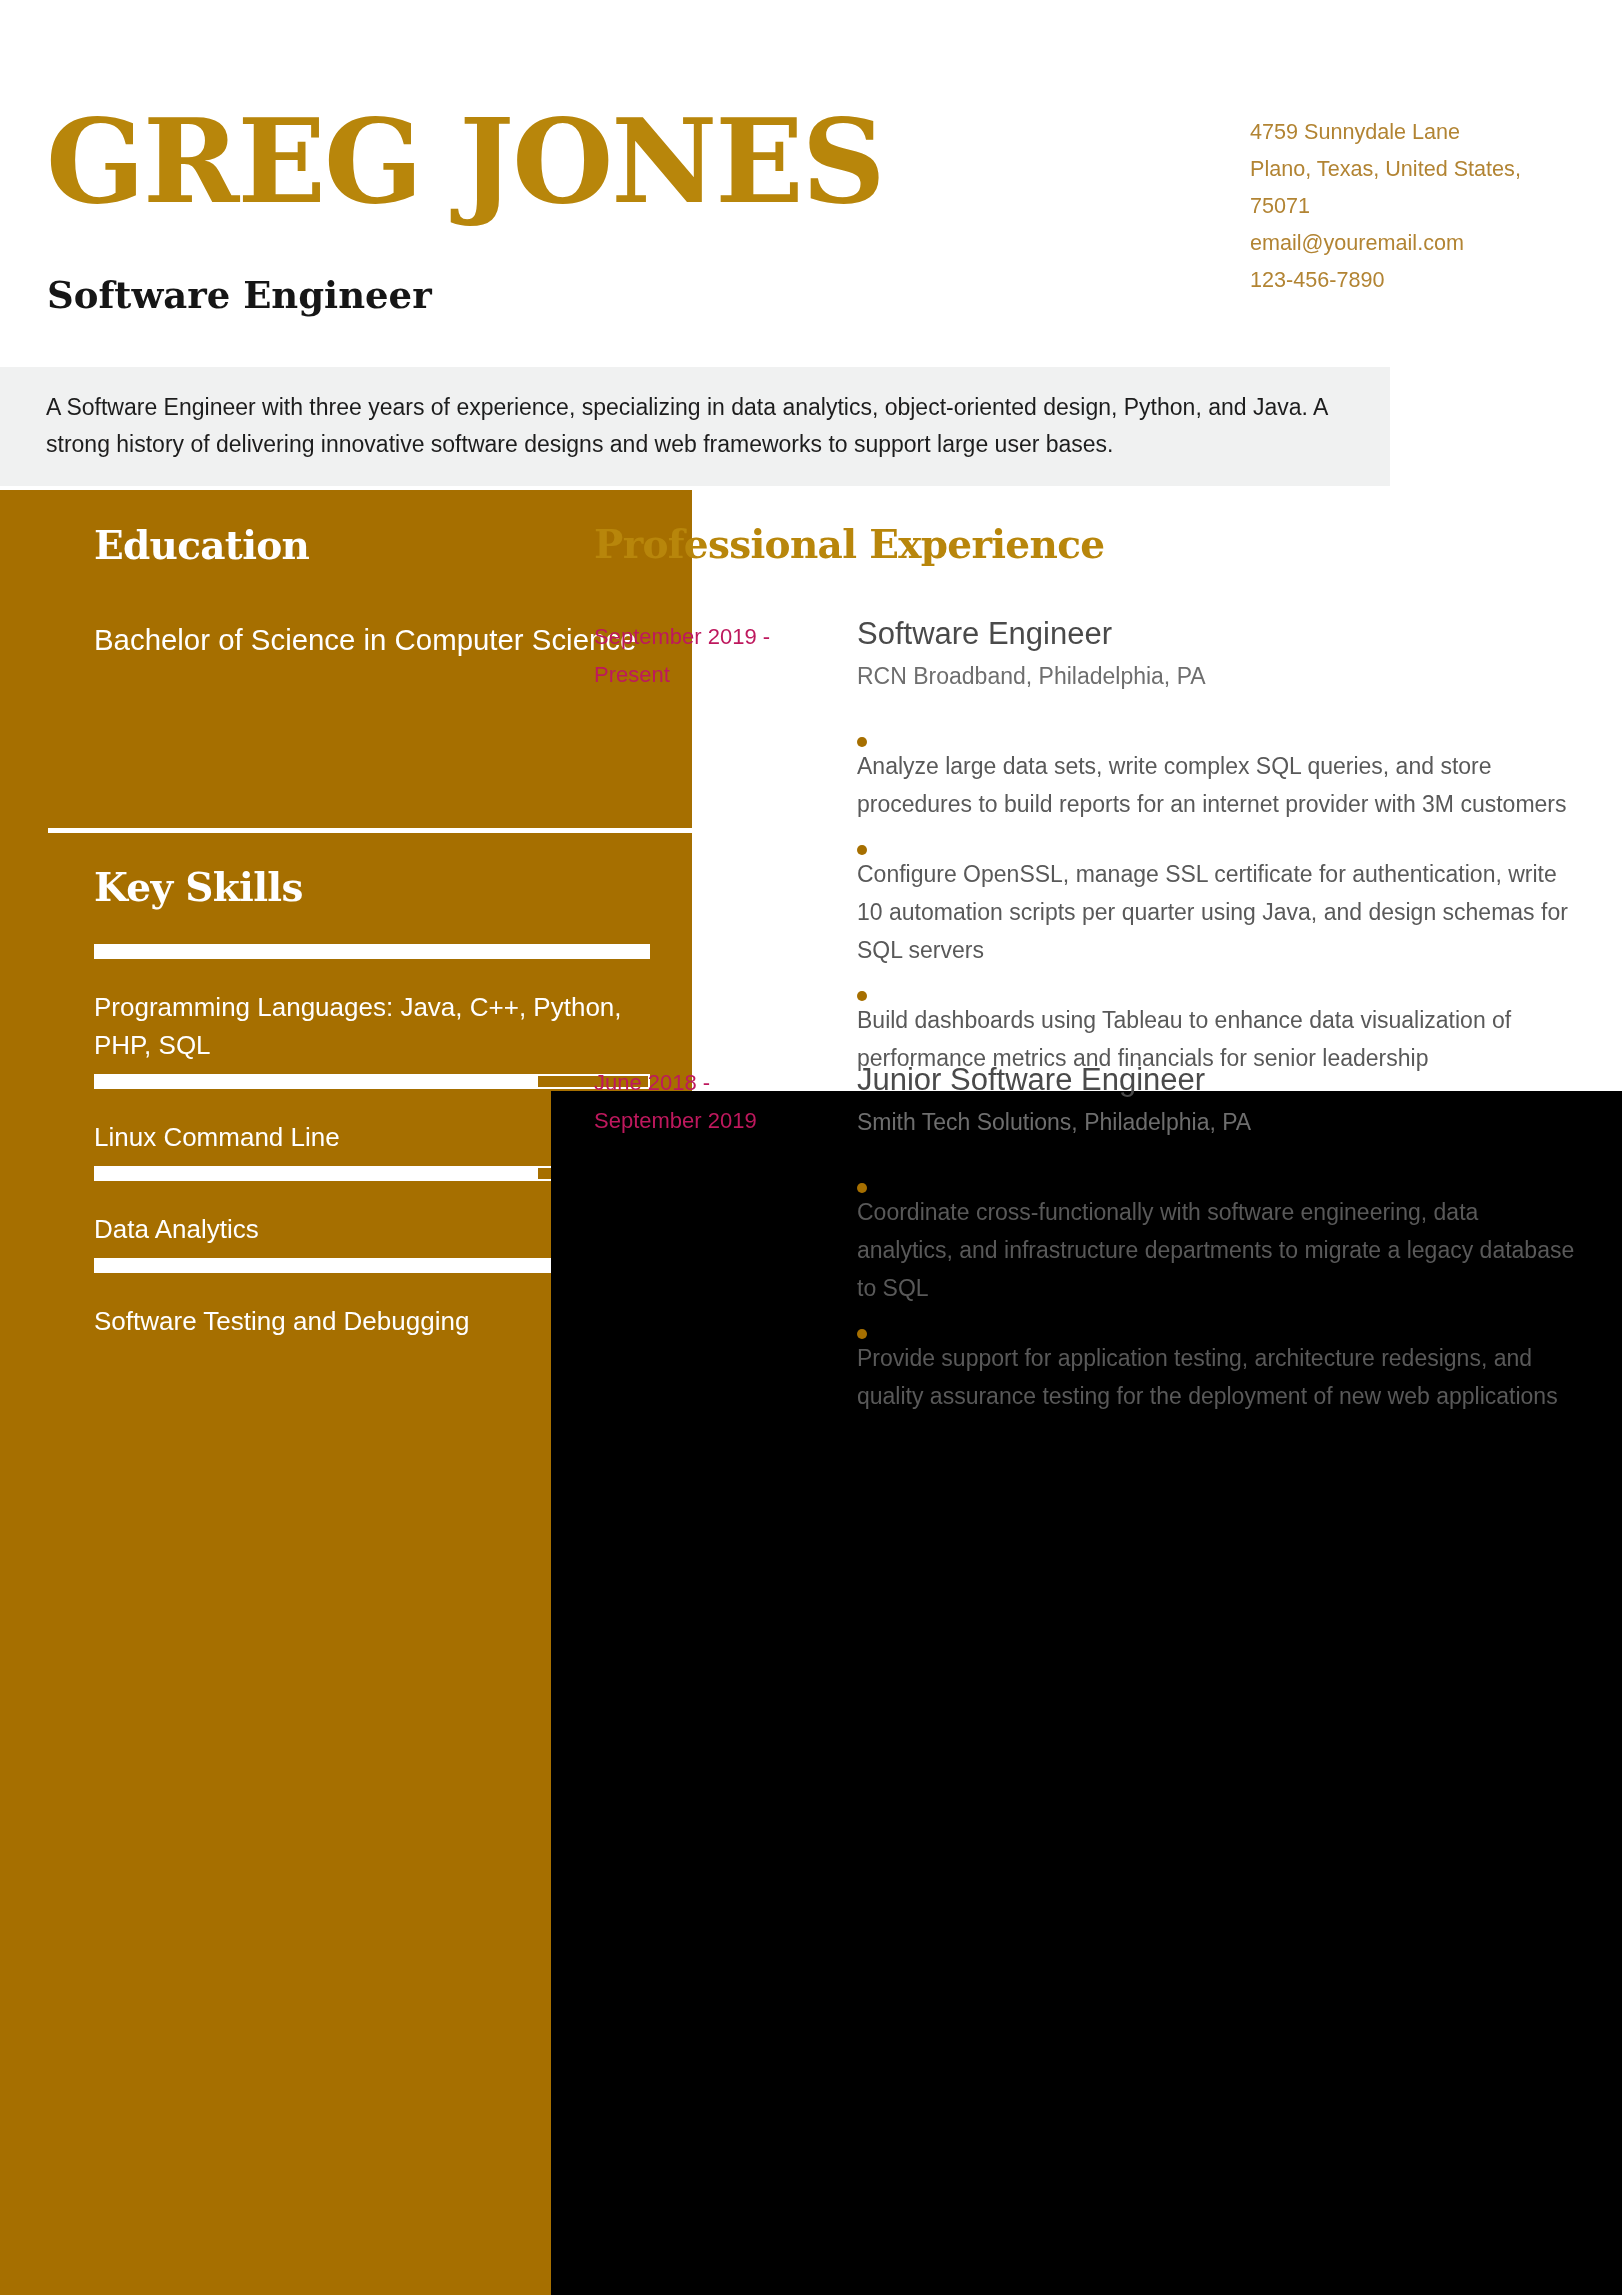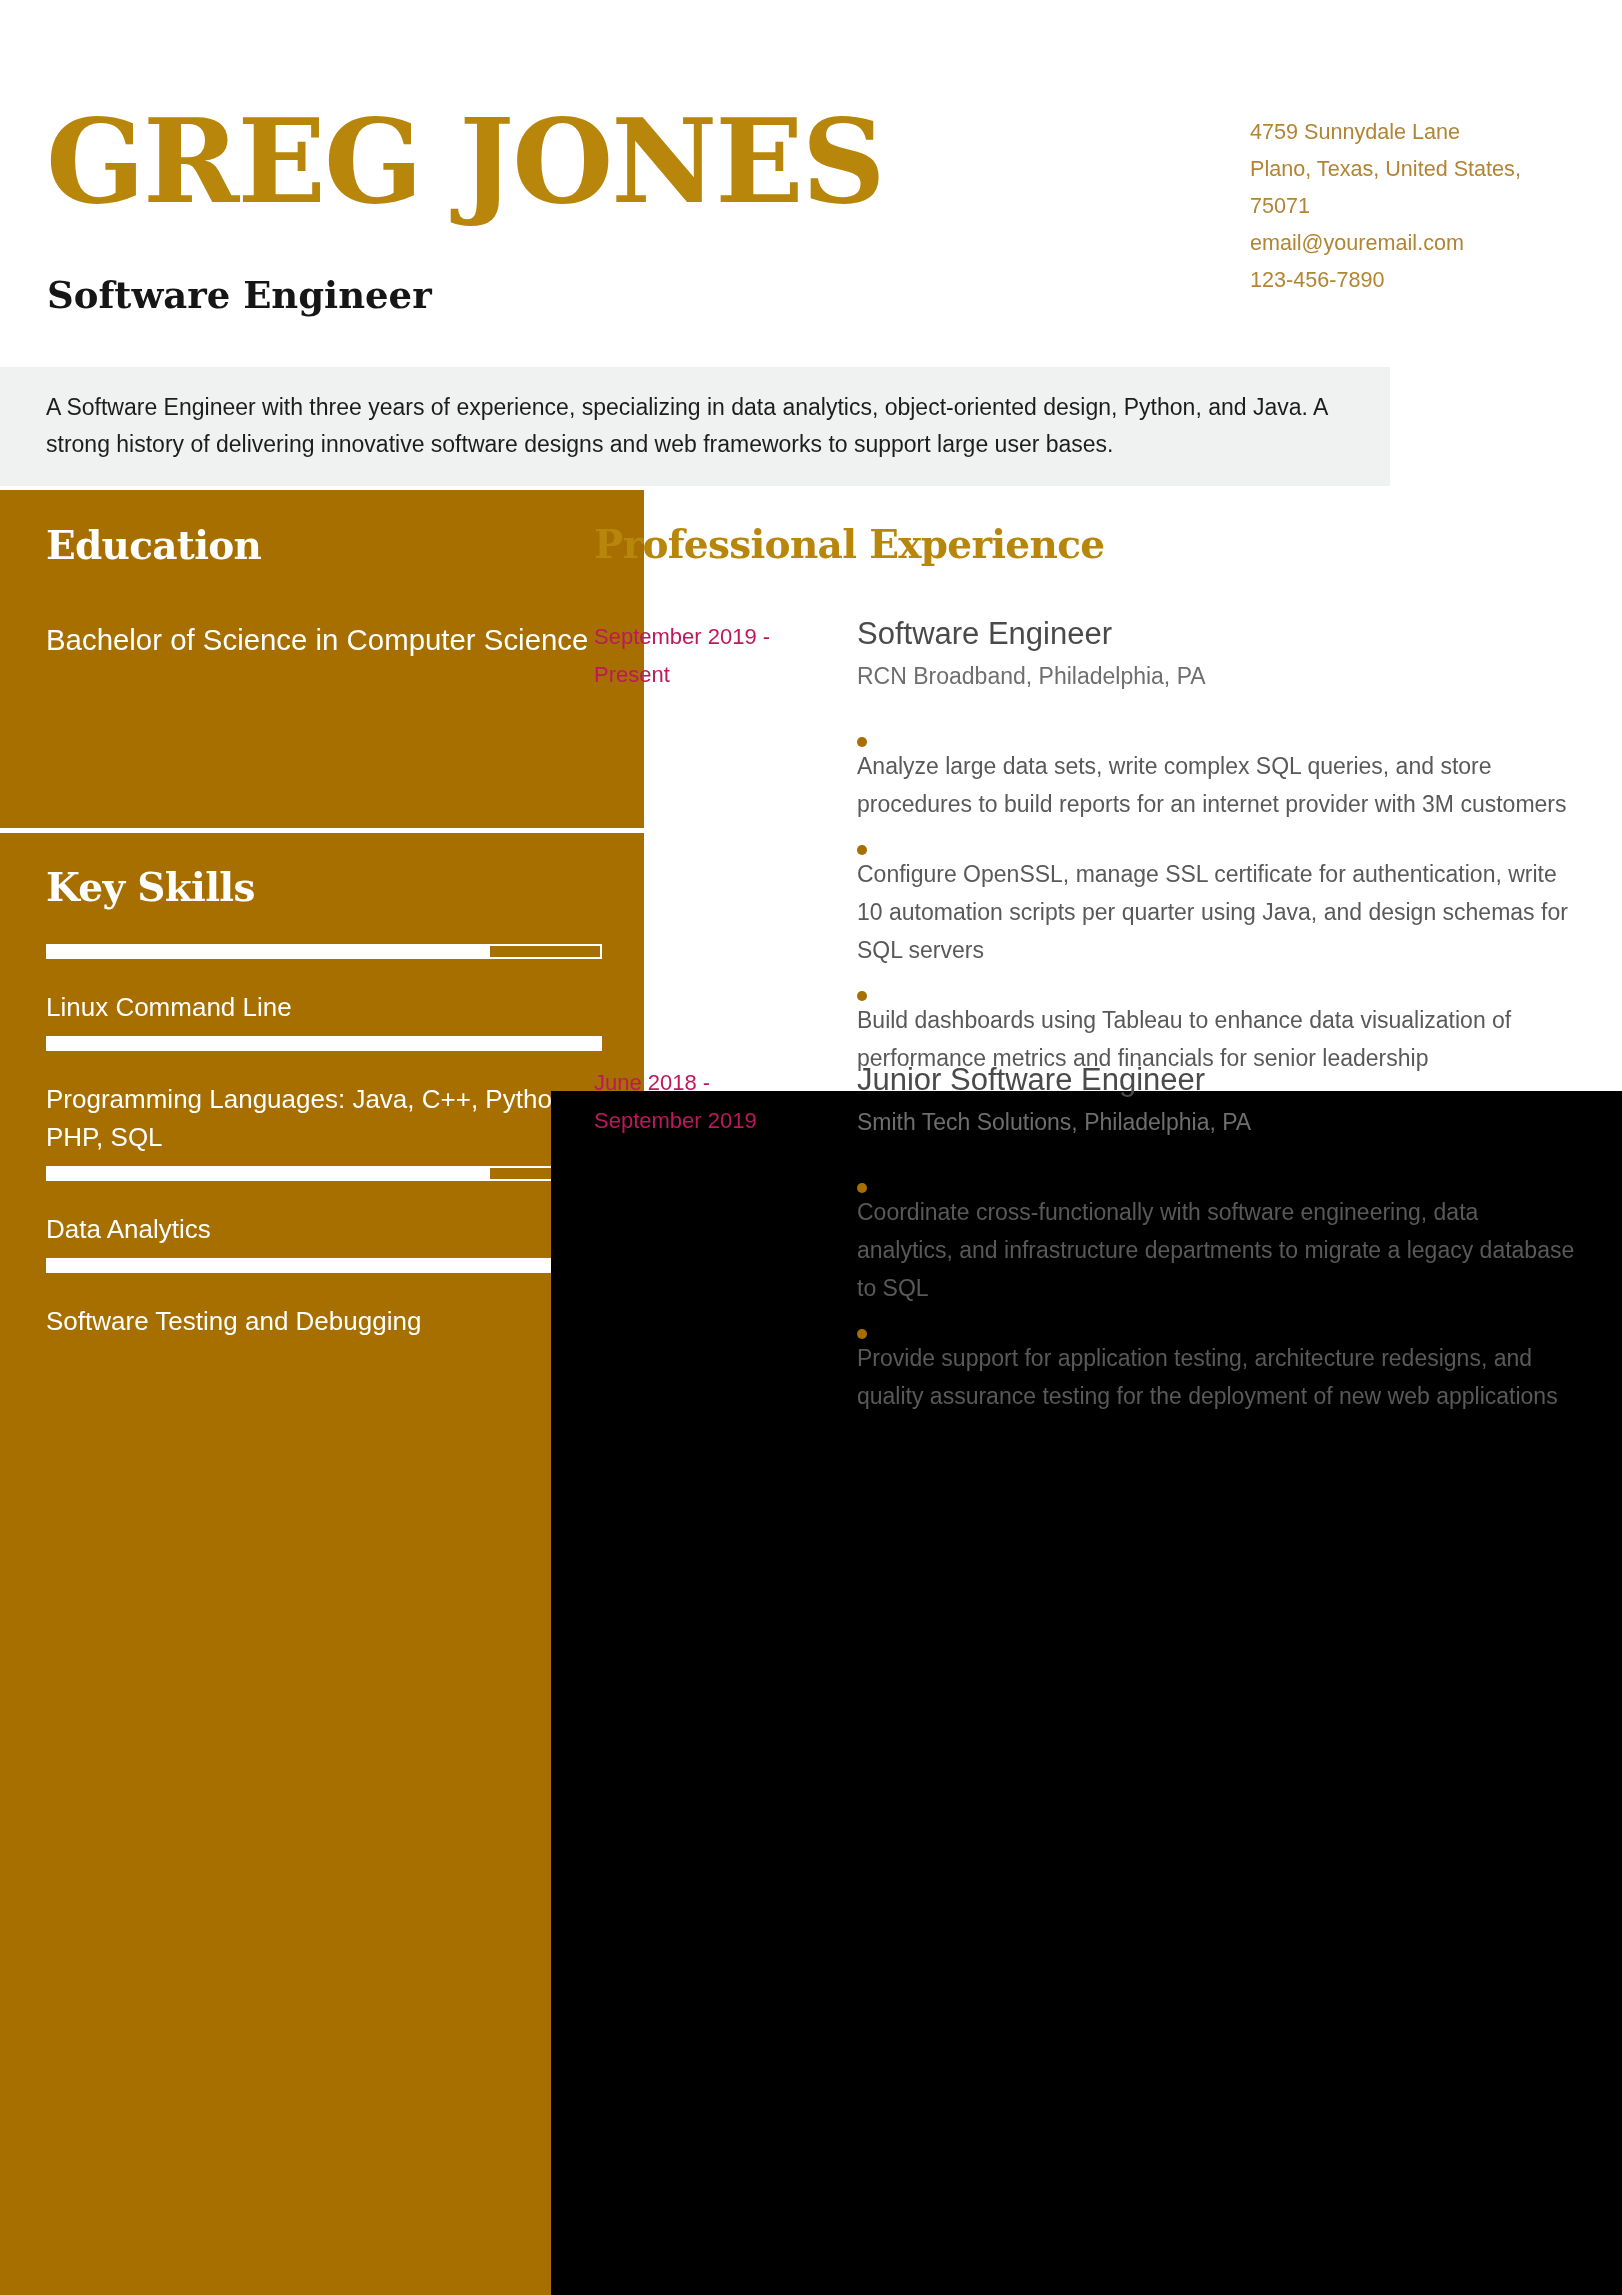--- a/index.html
+++ b/index.html
@@ -28,21 +28,21 @@
   .summary-band{
     position:absolute;left:0;top:367px;width:1390px;height:119px;
     background:var(--band_bg,#F0F1F1);
   }
   .summary-band p{
     margin:22px 46px 0 46px;font-size:23px;line-height:37px;color:#1d1d1d;
   }
   
   .sidebar{
     position:absolute;left:0;top:490px;width:644px;height:1805px;
-    background:var(--accent_dark,#A66F00);color:#fff;
+    background:var(--accent_dark,#A66F00);color:#fff;padding-left:48px;
   }
   .side-heading{
     margin:0;font-family:"DejaVu Serif",serif;font-weight:700;
     font-size:39px;line-height:43px;letter-spacing:-0.7px;color:#fff;
   }
   .edu{box-sizing:border-box;height:338px;padding:34px 42px 0 46px;}
   .degree{margin-top:52px;font-size:29.4px;line-height:42px;}
   .edu-details{margin-top:9.2px;font-size:22px;line-height:37px;}
   .divider{height:4.6px;background:#fff;}
   .skills{padding:33px 42px 0 46px;}
@@ -108,30 +108,30 @@
       <h2 class="side-heading">Education</h2>
       <div class="degree">Bachelor of Science in Computer Science</div>
     </section>
     <div class="divider"></div>
     <section class="skills">
       <h2 class="side-heading">Key Skills</h2>
       <div class="skills-list">
 
           <div class="skill">
             <div class="bar">
+              <div class="bar-fill" style="width: 100%;"></div>
+            </div>
+            <div class="skill-label">Programming Languages: Java, C++, Python, PHP, SQL</div>
+          </div>
+
+          <div class="skill">
+            <div class="bar">
               <div class="bar-fill" style="width: 80%;"></div>
             </div>
             <div class="skill-label">Linux Command Line</div>
-          </div>
-
-          <div class="skill">
-            <div class="bar">
-              <div class="bar-fill" style="width: 100%;"></div>
-            </div>
-            <div class="skill-label">Programming Languages: Java, C++, Python, PHP, SQL</div>
           </div>
 
 
           <div class="skill">
             <div class="bar">
               <div class="bar-fill" style="width: 80%;"></div>
             </div>
             <div class="skill-label">Data Analytics</div>
           </div>
 

